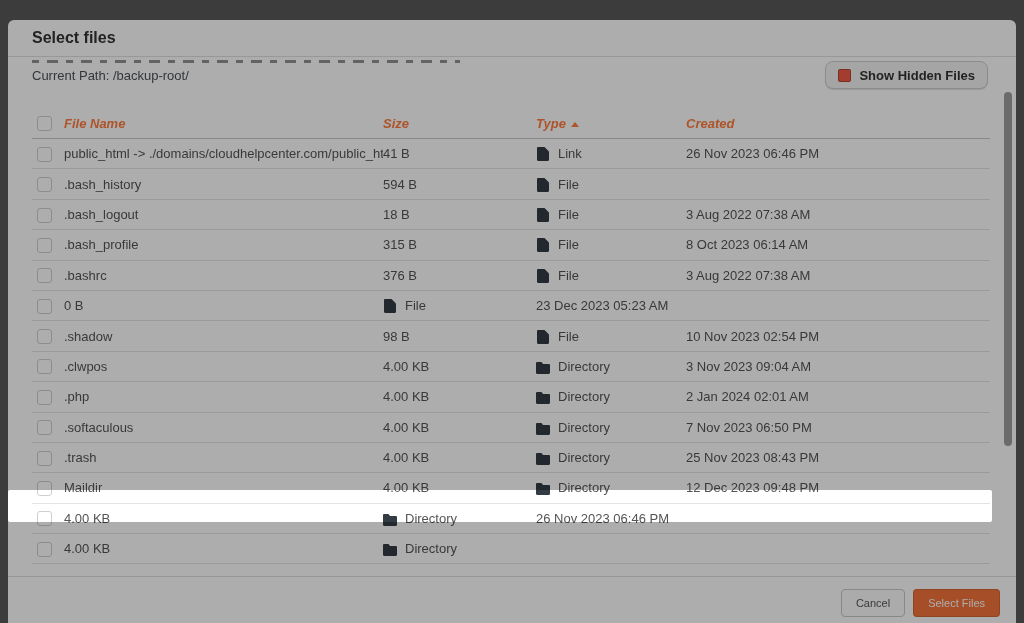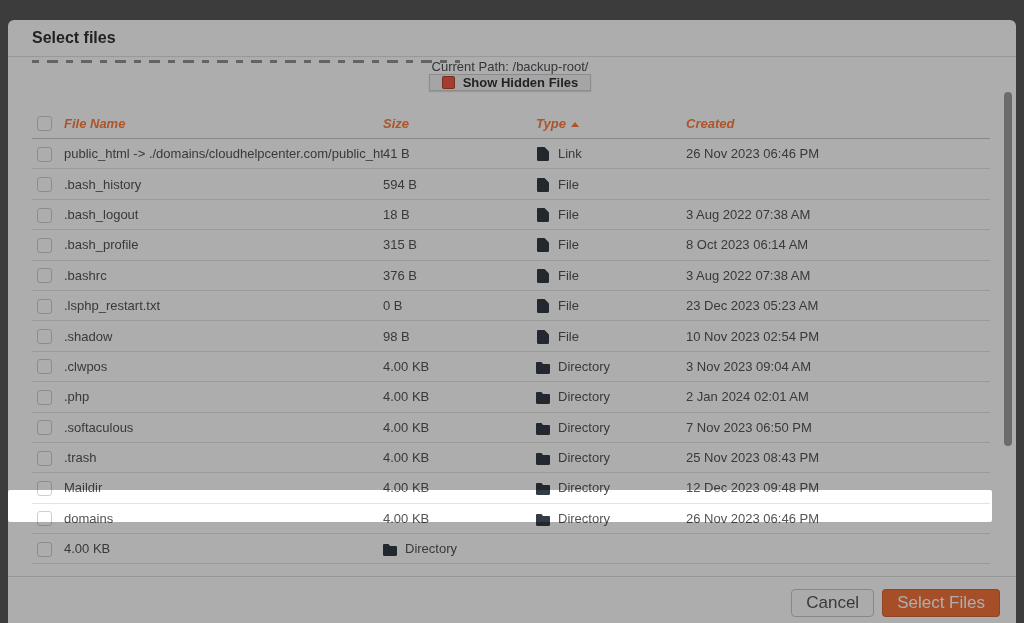--- a/index.html
+++ b/index.html
@@ -19,26 +19,26 @@
     display:flex; align-items:center; padding:0 24px;
   }
   .modal-title { font-size:16px; font-weight:bold; color:#333; }
   .modal-body { position:relative; height:517px; }
   .clipped-remnant {
     position:absolute; top:1px; left:24px; width:428px; height:3px; opacity:.55;
     background:repeating-linear-gradient(90deg,#3a3a3a 0 7px,transparent 7px 15px,#3a3a3a 15px 26px,transparent 26px 34px);
   }
   .path-row {
     margin-top:2px; height:32px; padding:0 28px 0 24px;
-    display:flex; align-items:center; justify-content:space-between;flex-direction:column;
+    display:flex; align-items:center; justify-content:space-between;
   }
   .current-path { color:#4c5257; }
   .hidden-files-btn {
     height:28px; padding:0 12px; display:flex; align-items:center; gap:8px;
-    background:#f4f4f4; border:1px solid #cfcfcf; border-radius:0;
+    background:#f4f4f4; border:1px solid #cfcfcf; border-radius:8px;
     box-shadow:0 1px 1px rgba(0,0,0,.12);
     font-weight:bold; color:#333; cursor:pointer;
   }
   .hidden-checkbox {
     width:13px; height:13px; border-radius:2px;
     background:var(--check-red); border:1px solid rgba(0,0,0,.25);
   }
   .ftable { margin:17px 26px 0 24px; }
   .trow, .thead {
     display:grid; grid-template-columns:32px 319px 153px 150px 1fr;
@@ -62,21 +62,21 @@
   }
   .scrollbar-thumb {
     position:absolute; right:4px; top:33px; width:8px; height:354px;
     background:#9e9e9e; border-radius:4px; cursor:pointer;
   }
   .modal-footer {
     position:absolute; left:0; right:0; bottom:0; height:53px;
     border-top:1px solid #ddd; background:#fff;
     display:flex; align-items:center; justify-content:flex-end; gap:8px; padding-right:16px;
   }
-  .btn { height:28px; border-radius:4px; font-size:17px; display:flex; align-items:center; padding:0 14px; cursor:pointer; }
+  .btn { height:28px; border-radius:4px; font-size:11px; display:flex; align-items:center; padding:0 14px; cursor:pointer; }
   .btn-cancel { background:#fcfcfc; border:1px solid #c9c9c9; color:#555; }
   .btn-select { background:var(--btn-orange); border:1px solid rgba(0,0,0,.12); color:#ffffff; }
   .spotlight {
     position:absolute; left:8px; top:492px; width:984px; height:32px;
     border-radius:2px; pointer-events:none;
     box-shadow:0 0 0 2000px var(--overlay-dim);
   }
 </style>
 </head>
 <body>
@@ -177,21 +177,20 @@
                   <path d="M7.5 0H1.2C.5 0 0 .5 0 1.2v11.6C0 13.5.5 14 1.2 14h9.6c.7 0 1.2-.5 1.2-1.2V4.5L7.5 0z" fill="currentColor"></path>
                 </svg>
       </span>
 
       <span class="type-label">File</span>
     </div>
     <div class="cell c-created">3 Aug 2022 07:38 AM</div>
   </div>
           <div class="trow type-file">
     <div class="cell c-check"><span class="checkbox"></span></div>
-    <div class="cell c-name">.lsphp_restart.txt</div>
     <div class="cell c-size">0 B</div>
     <div class="cell c-type">
       <span class="ficon icon-file" style="color: rgb(51, 59, 68);">
         <svg width="12" height="14" viewBox="0 0 12 14">
                   <path d="M7.5 0H1.2C.5 0 0 .5 0 1.2v11.6C0 13.5.5 14 1.2 14h9.6c.7 0 1.2-.5 1.2-1.2V4.5L7.5 0z" fill="currentColor"></path>
                 </svg>
       </span>
 
       <span class="type-label">File</span>
     </div>
@@ -282,21 +281,20 @@
         <svg width="14" height="12" viewBox="0 0 14 12">
                   <path d="M5.5 0H1.2C.5 0 0 .5 0 1.2v9.6C0 11.5.5 12 1.2 12h11.6c.7 0 1.2-.5 1.2-1.2V3.2c0-.7-.5-1.2-1.2-1.2H7L5.5 0z" fill="currentColor"></path>
                 </svg>
       </span>
       <span class="type-label">Directory</span>
     </div>
     <div class="cell c-created">12 Dec 2023 09:48 PM</div>
   </div>
           <div class="trow type-dir highlighted">
     <div class="cell c-check"><span class="checkbox"></span></div>
-    <div class="cell c-name">domains</div>
     <div class="cell c-size">4.00 KB</div>
     <div class="cell c-type">
 
       <span class="ficon icon-folder" style="color: rgb(51, 59, 68);">
         <svg width="14" height="12" viewBox="0 0 14 12">
                   <path d="M5.5 0H1.2C.5 0 0 .5 0 1.2v9.6C0 11.5.5 12 1.2 12h11.6c.7 0 1.2-.5 1.2-1.2V3.2c0-.7-.5-1.2-1.2-1.2H7L5.5 0z" fill="currentColor"></path>
                 </svg>
       </span>
       <span class="type-label">Directory</span>
     </div>

